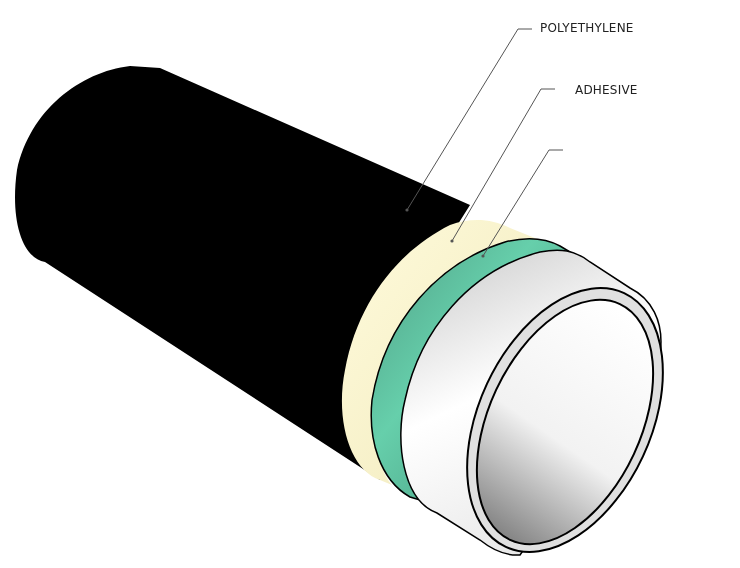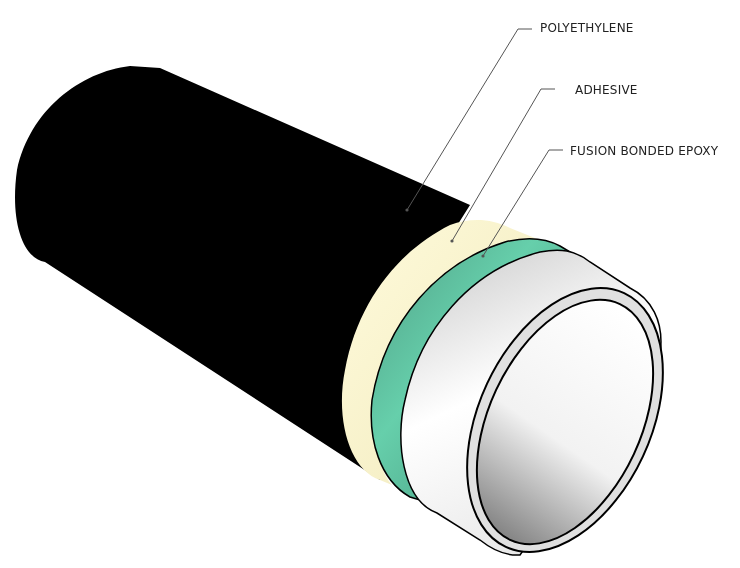--- a/index.html
+++ b/index.html
@@ -70,14 +70,13 @@
     </g>
     <g fill="#555">
       <circle cx="407" cy="210" r="1.6"></circle>
       <circle cx="452" cy="241" r="1.6"></circle>
       <circle cx="483" cy="256" r="1.6"></circle>
     </g>
   </svg>
 
   <span class="label" style="left:540px; top:21px;">POLYETHYLENE</span>
   <span class="label" style="left:563px; top:83px;margin-left:12px;">ADHESIVE</span>
-  <span class="label" style="left:570px; top:144px;">FUSION BONDED EPOXY</span>
 </div>
 
 </body></html>

